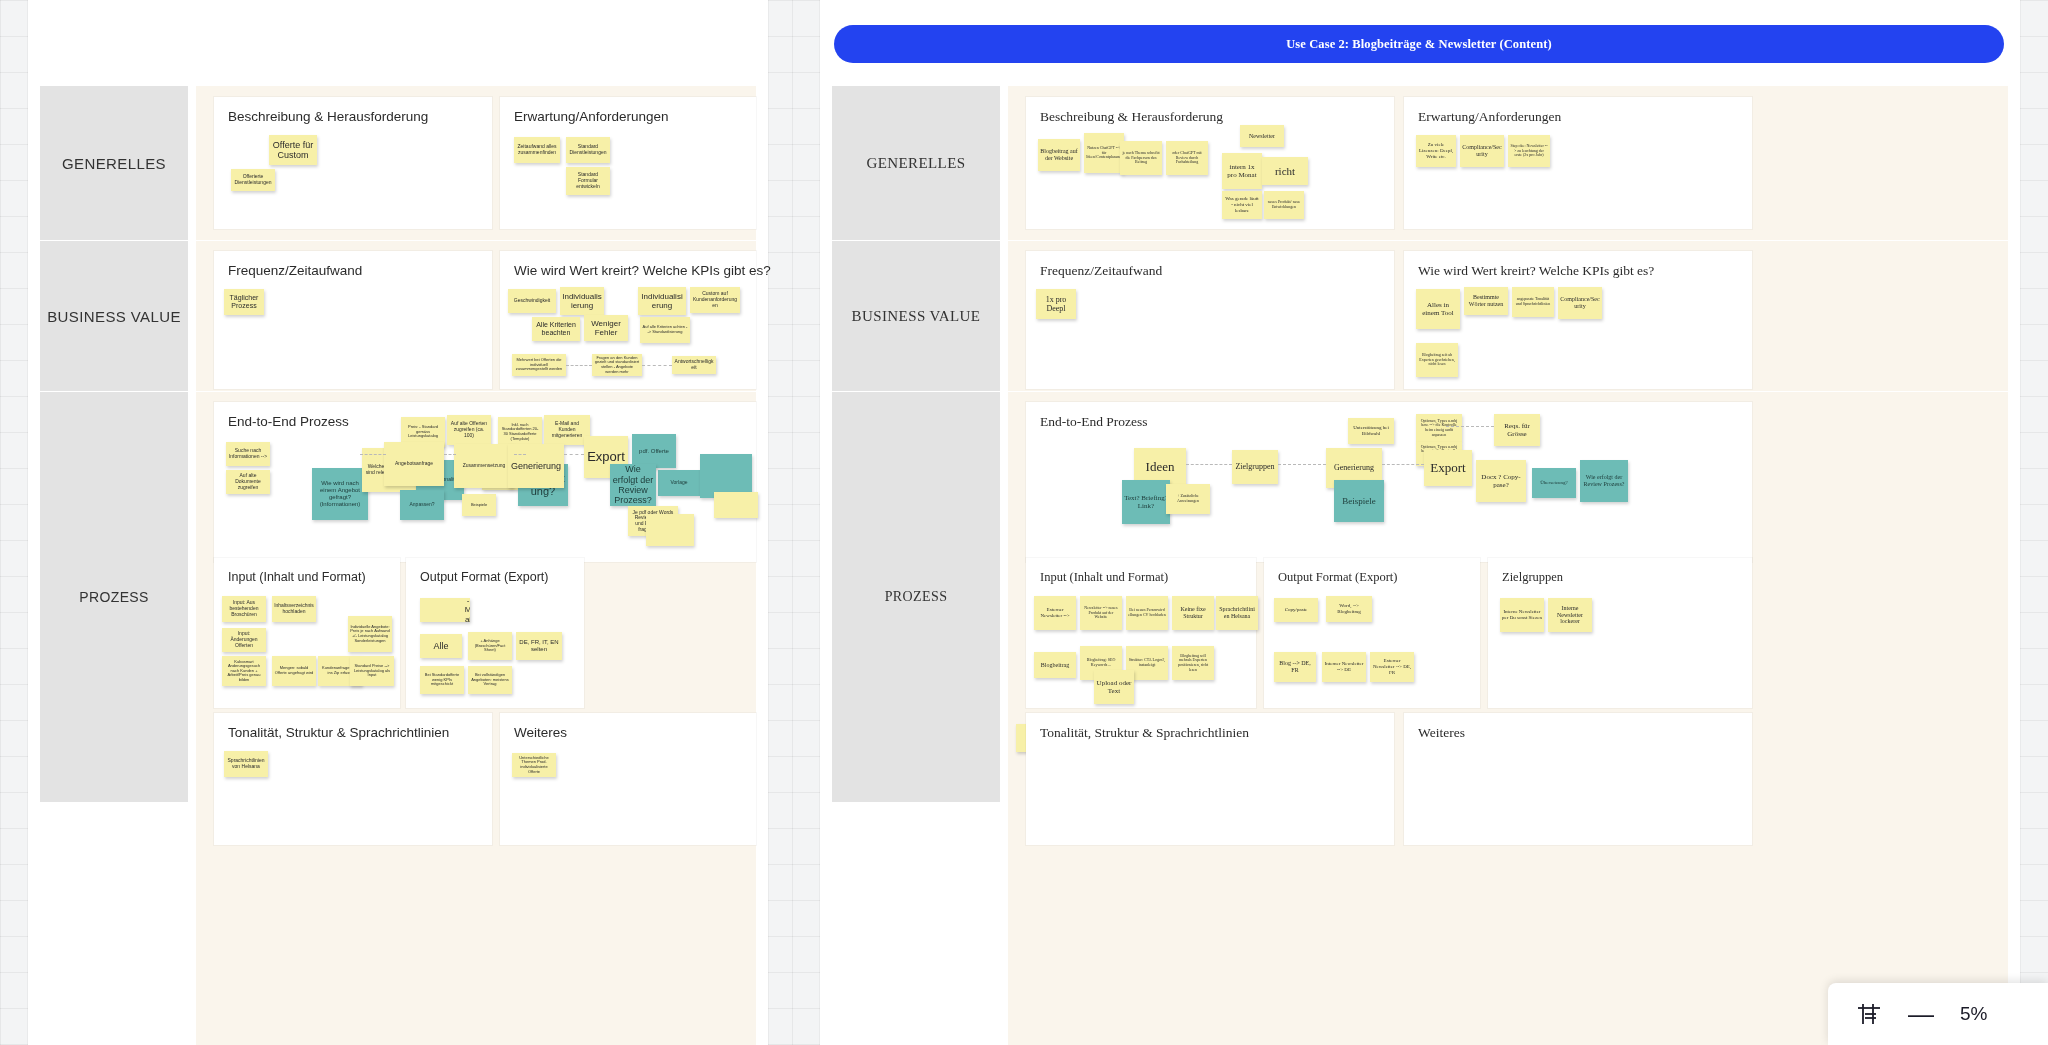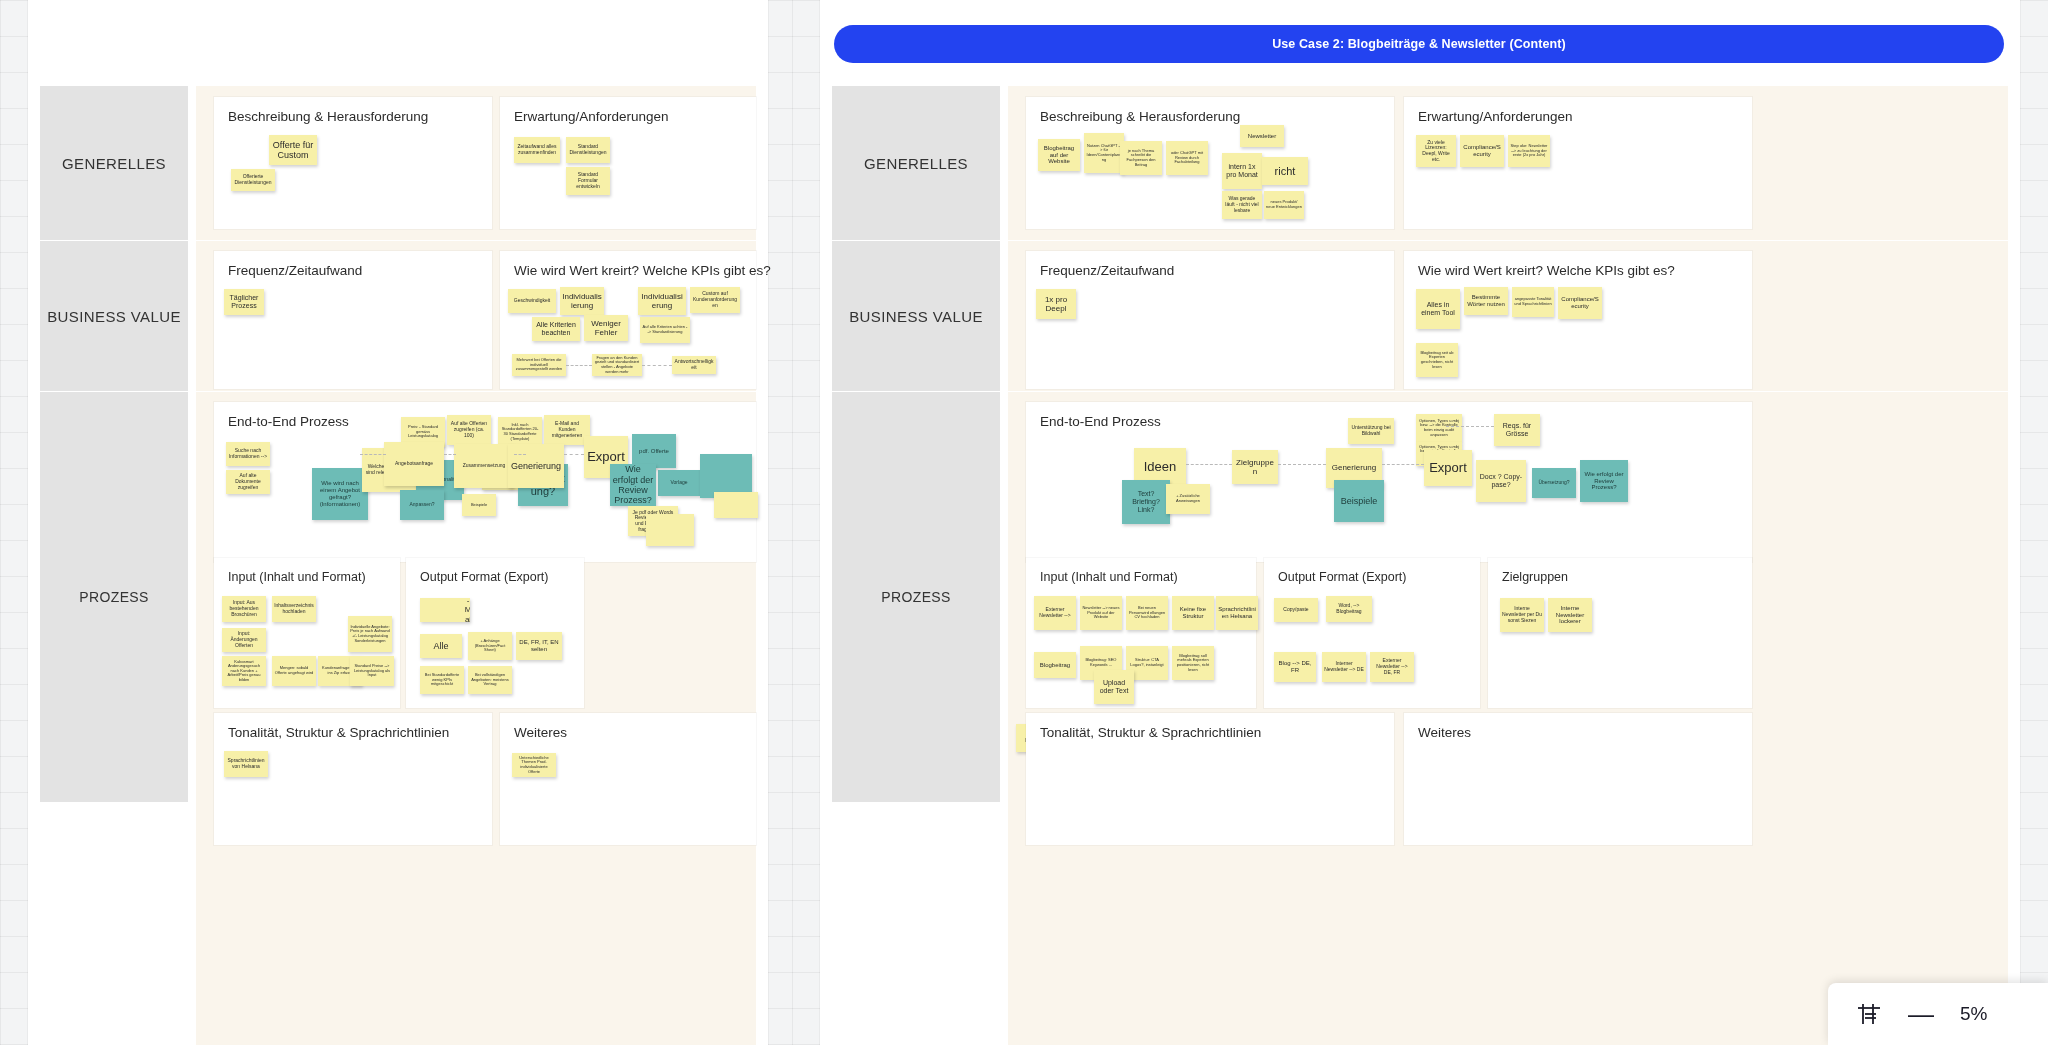--- a/index.html
+++ b/index.html
@@ -195,21 +195,21 @@
     <div class="panel" style="left:186px;top:713px;width:278px;height:132px;">
       <div class="panel-title">Tonalität, Struktur &amp; Sprachrichtlinien</div>
       <div class="note t5" style="left:10px;top:38px;width:44px;height:26px;">Sprachrichtlinien von Helsana</div>
     </div>
     <div class="panel" style="left:472px;top:713px;width:256px;height:132px;">
       <div class="panel-title">Weiteres</div>
       <div class="note t4" style="left:12px;top:40px;width:44px;height:24px;">Unterschiedliche Themen Prod. individualisierte Offerte</div>
     </div>
   </div>
 
-  <div class="board" id="board2" style="width:1200px;">
+  <div class="board" id="board2" style="width:1200px;font-family:Liberation Serif, serif;">
     <div class="board-title" style="right:16px;">Use Case 2: Blogbeiträge &amp; Newsletter (Content)</div>
 
     <div class="rowlabel" style="left:12px;top:86px;width:168px;height:154px;">GENERELLES</div>
     <div class="rowlabel" style="left:12px;top:241px;width:168px;height:150px;">BUSINESS VALUE</div>
     <div class="rowlabel" style="left:12px;top:392px;width:168px;height:410px;font-size:14px;">PROZESS</div>
 
     <div class="beige" style="left:188px;top:86px;width:1000px;height:154px;"></div>
     <div class="panel" style="left:206px;top:97px;width:368px;height:132px;">
       <div class="panel-title">Beschreibung &amp; Herausforderung</div>
       <div class="note t6" style="left:12px;top:42px;width:42px;height:32px;">Blogbeitrag auf der Website</div>

